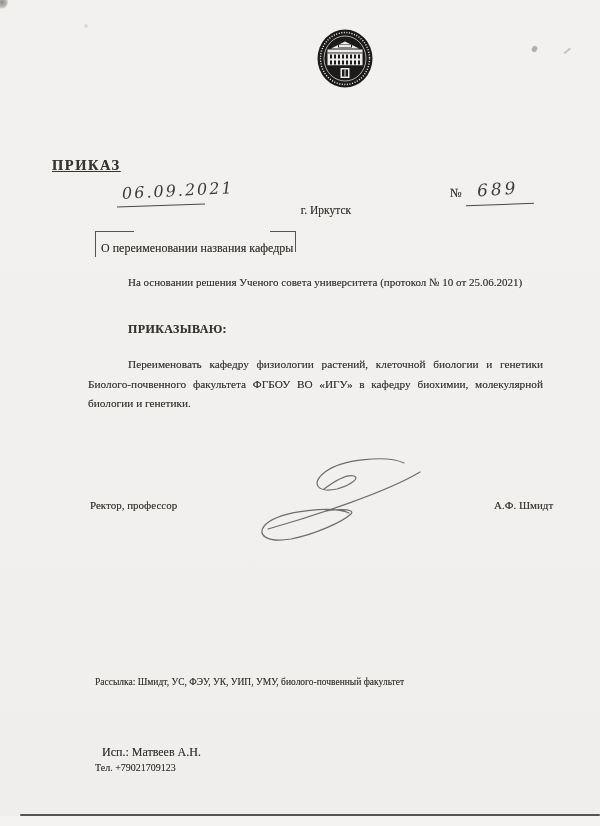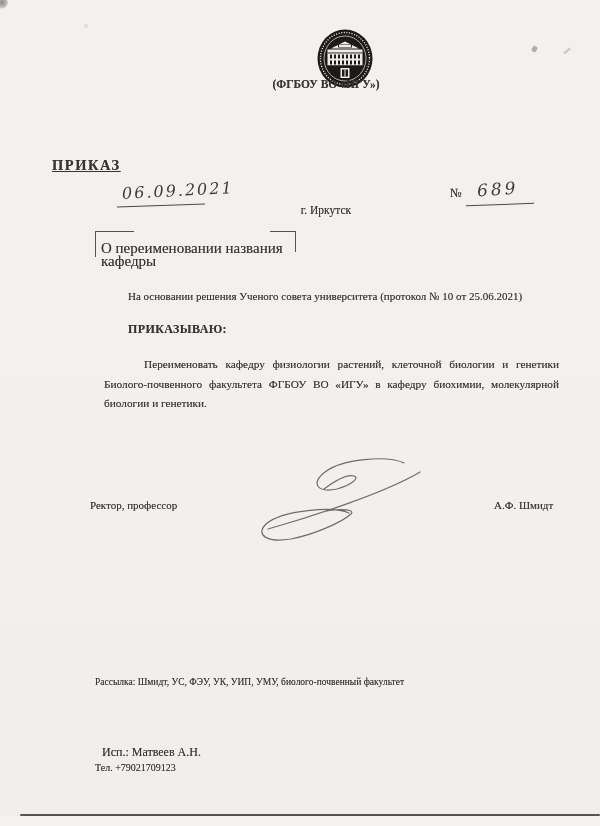--- a/index.html
+++ b/index.html
@@ -23,25 +23,25 @@
   .hand{font-family:"DejaVu Serif","Liberation Serif",serif;font-style:italic;color:#3f3d3a;}
   .date-hand{left:122px;top:181px;font-size:16px;letter-spacing:2px;transform:rotate(-3deg);}
   .date-underline{left:117px;top:205px;width:88px;height:1px;background:#4a4845;transform:rotate(-2deg);}
   .num-label{left:450px;top:186px;font-size:12.5px;}
   .num-hand{left:477px;top:179px;font-size:17px;letter-spacing:3px;transform:rotate(-4deg);}
   .num-underline{left:466px;top:204px;width:68px;height:1px;background:#4a4845;transform:rotate(-2deg);}
   .city{left:52px;top:204px;width:548px;text-align:center;font-size:11.5px;}
   
   .corner-left{left:95px;top:231px;width:38px;height:25px;border-left:1.2px solid #55534e;border-top:1.2px solid #55534e;}
   .corner-right{left:270px;top:231px;width:25px;height:20px;border-right:1.2px solid #55534e;border-top:1.2px solid #55534e;}
-  .subject{left:101px;top:242px;width:200px;font-size:15px;line-height:13px;}
+  .subject{left:101px;top:242px;width:200px;font-size:12px;line-height:13px;}
   
-  .basis{left:128px;top:290px;width:420px;font-size:11px;}
+  .basis{left:128px;top:276px;width:420px;font-size:11px;}
   .directive{left:128px;top:322px;font-weight:bold;font-size:12px;letter-spacing:.4px;}
-  .order-par{left:88px;top:355px;width:455px;font-size:11.3px;line-height:19.5px;text-align:justify;text-indent:40px;margin-left:16px;}
+  .order-par{left:88px;top:355px;width:455px;font-size:11.3px;line-height:19.5px;text-align:justify;text-indent:40px;}
   
   .sig-pos{left:90px;top:499px;font-size:11px;}
   .sig-name{left:494px;top:499px;font-size:11px;}
   .sig-svg{left:252px;top:452px;}
   
   .distribution{left:95px;top:677px;font-size:9.5px;}
   .executor{left:102px;top:737px;font-size:12px;margin-top:8px;}
   .phone{left:95px;top:762px;font-size:10px;}
   
   .scan-line{left:20px;top:814px;width:580px;height:2px;background:#56544e;border-radius:1px;}
@@ -92,21 +92,20 @@
     </g>
     <rect x="10.5" y="36.5" width="35" height="1" fill="#1c1b19"></rect>
 
     <rect x="23.5" y="39" width="9" height="10" fill="#edecea"></rect>
     <rect x="25" y="40.5" width="6" height="7" fill="#1c1b19"></rect>
     <rect x="27.5" y="40.5" width="1" height="7" fill="#edecea"></rect>
   </svg>
 </div>
 
 <div class="abs header-block">
-  <div class="h-org4 doc-text">(ФГБОУ ВО «ИГУ»)</div>
 </div>
 
 <div class="abs doc-title doc-text">ПРИКАЗ</div>
 
 <div class="abs hand date-hand">06.09.2021</div>
 <div class="abs date-underline"></div>
 <div class="abs num-label doc-text">№</div>
 <div class="abs hand num-hand">689</div>
 <div class="abs num-underline"></div>
 

